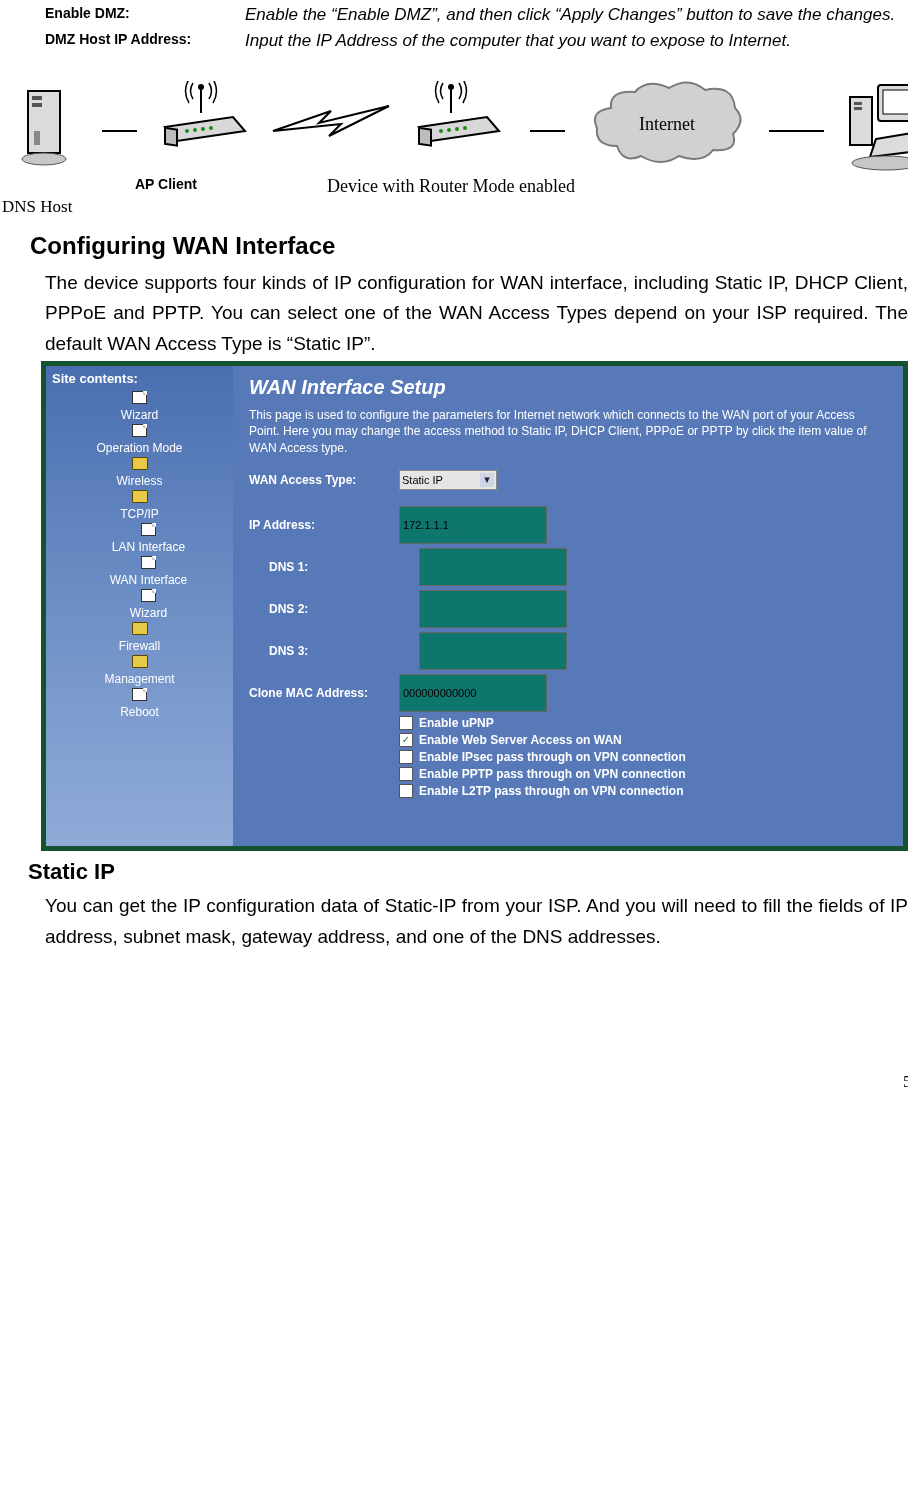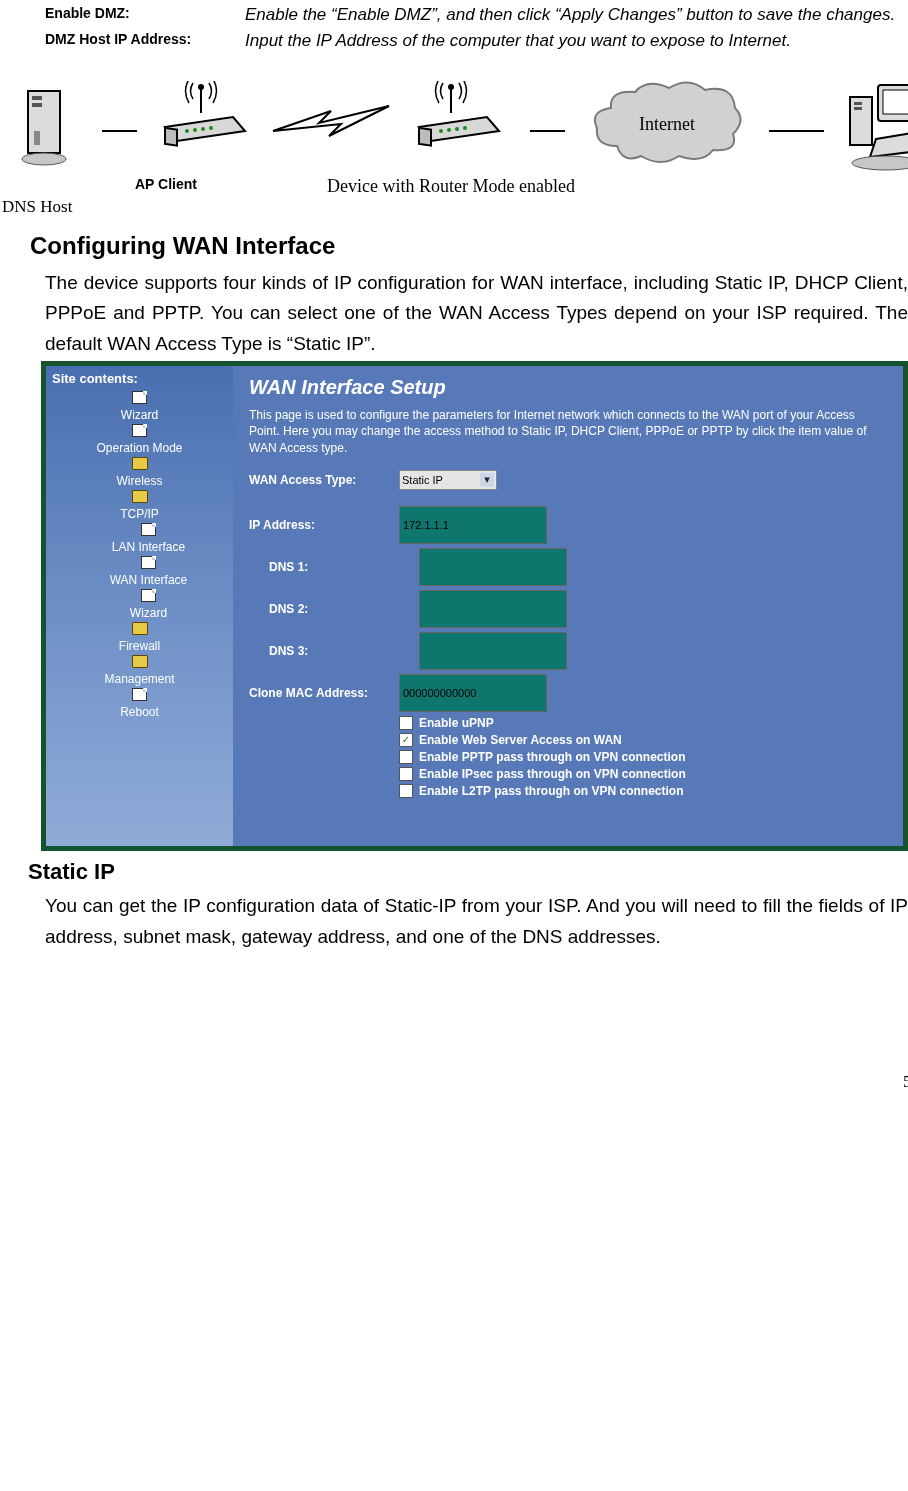--- a/index.html
+++ b/index.html
@@ -365,25 +365,25 @@
         <div class="ss-check-row">
           <span class="ss-checkbox"></span>
           <span style="font-weight: bold;">Enable uPNP</span>
         </div>
         <div class="ss-check-row">
           <span class="ss-checkbox">✓</span>
           <span style="font-weight: bold;">Enable Web Server Access on WAN</span>
         </div>
         <div class="ss-check-row">
           <span class="ss-checkbox"></span>
+          <span style="font-weight: bold;">Enable IPsec pass through on VPN connection</span>
+        </div>
+        <div class="ss-check-row">
+          <span class="ss-checkbox"></span>
           <span style="font-weight: bold;">Enable PPTP pass through on VPN connection</span>
-        </div>
-        <div class="ss-check-row">
-          <span class="ss-checkbox"></span>
-          <span style="font-weight: bold;">Enable IPsec pass through on VPN connection</span>
         </div>
         <div class="ss-check-row">
           <span class="ss-checkbox"></span>
           <span style="font-weight: bold;">Enable L2TP pass through on VPN connection</span>
         </div>
       </div>
   </div>
 </div>
 
 <h3 class="subsection">Static IP</h3>

